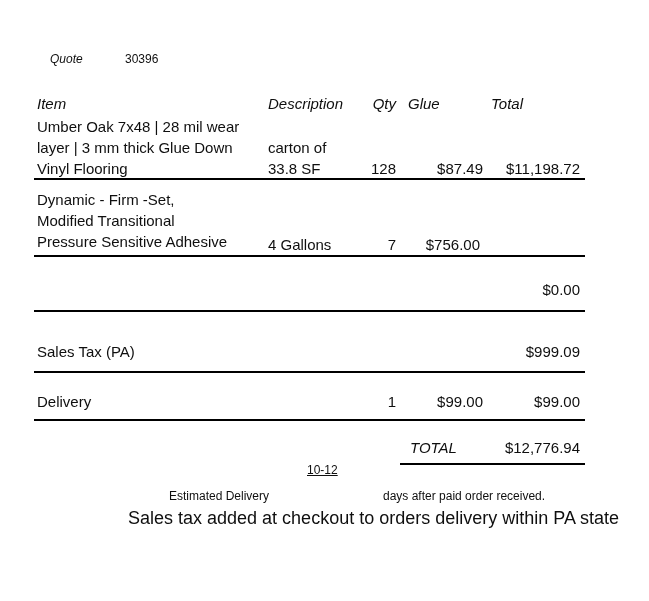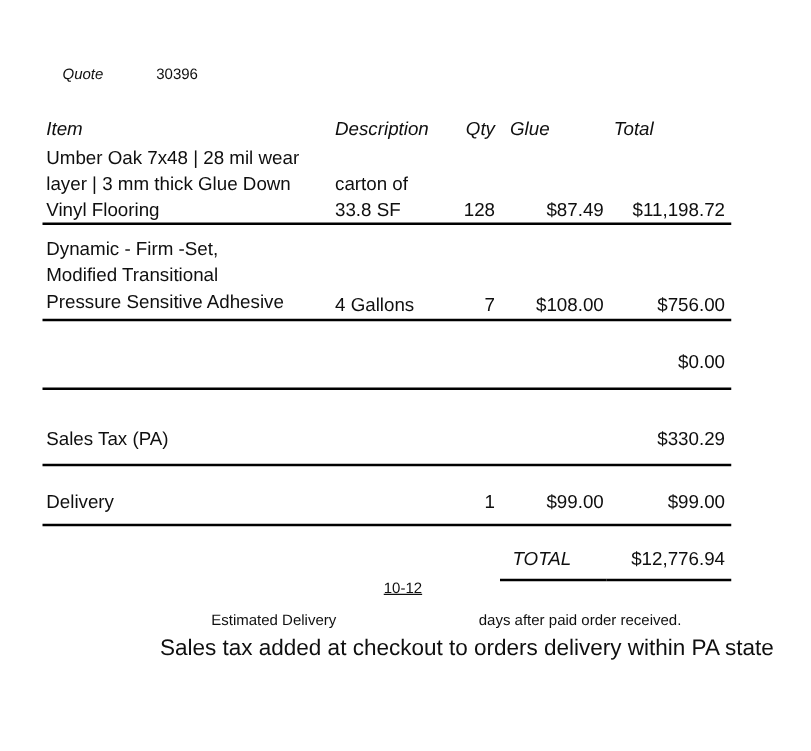--- a/index.html
+++ b/index.html
@@ -82,38 +82,37 @@
 <div class="row r-2 bordered">
   <div class="c-item">
     <div>Dynamic - Firm -Set,</div>
     <div>Modified Transitional</div>
     <div>Pressure Sensitive Adhesive</div>
   </div>
   <div class="c-desc">
     <div>4 Gallons</div>
   </div>
   <div class="c-qty">7</div>
-  <div class="c-price">$108.00</div>
   <div class="c-total">$756.00</div>
 </div>
 
 <div class="row r-3 bordered">
   <div class="c-item"></div>
   <div class="c-desc"></div>
   <div class="c-qty"></div>
   <div class="c-price"></div>
   <div class="c-total">$0.00</div>
 </div>
 
 <div class="row r-tax bordered">
   <div class="c-item">Sales Tax (PA)</div>
   <div class="c-desc"></div>
   <div class="c-qty"></div>
   <div class="c-price"></div>
-  <div class="c-total">$330.29</div>
+  <div class="c-total">$999.09</div>
 </div>
 
 <div class="row r-del bordered">
   <div class="c-item">Delivery</div>
   <div class="c-desc"></div>
   <div class="c-qty">1</div>
   <div class="c-price">$99.00</div>
   <div class="c-total">$99.00</div>
 </div>
 

